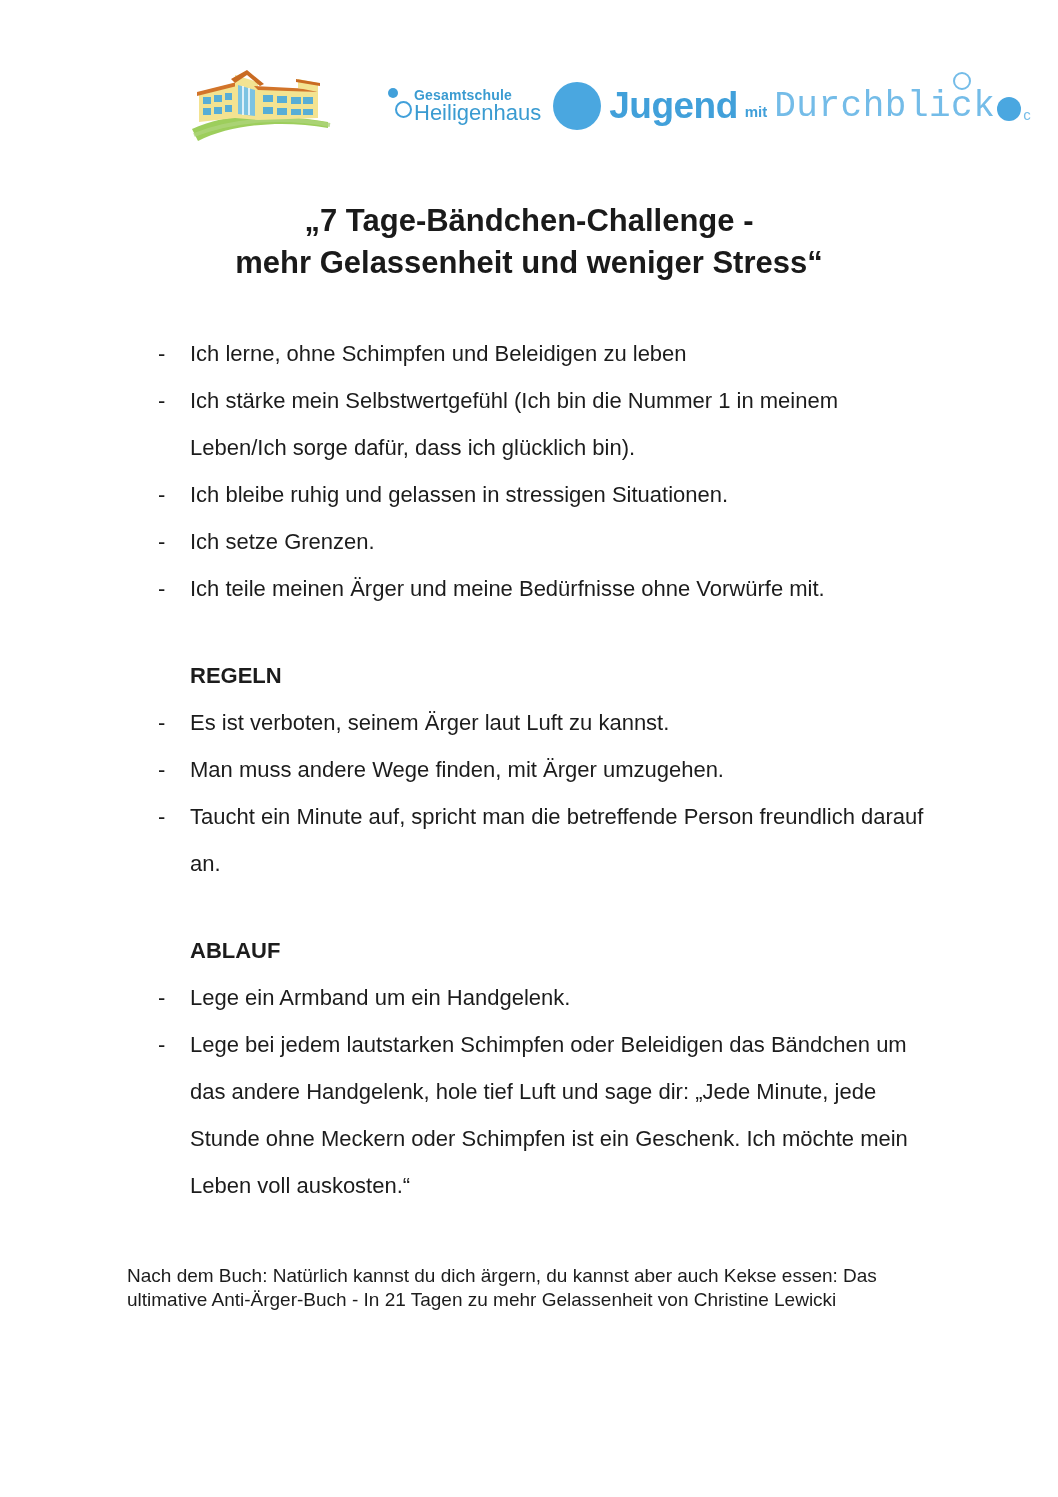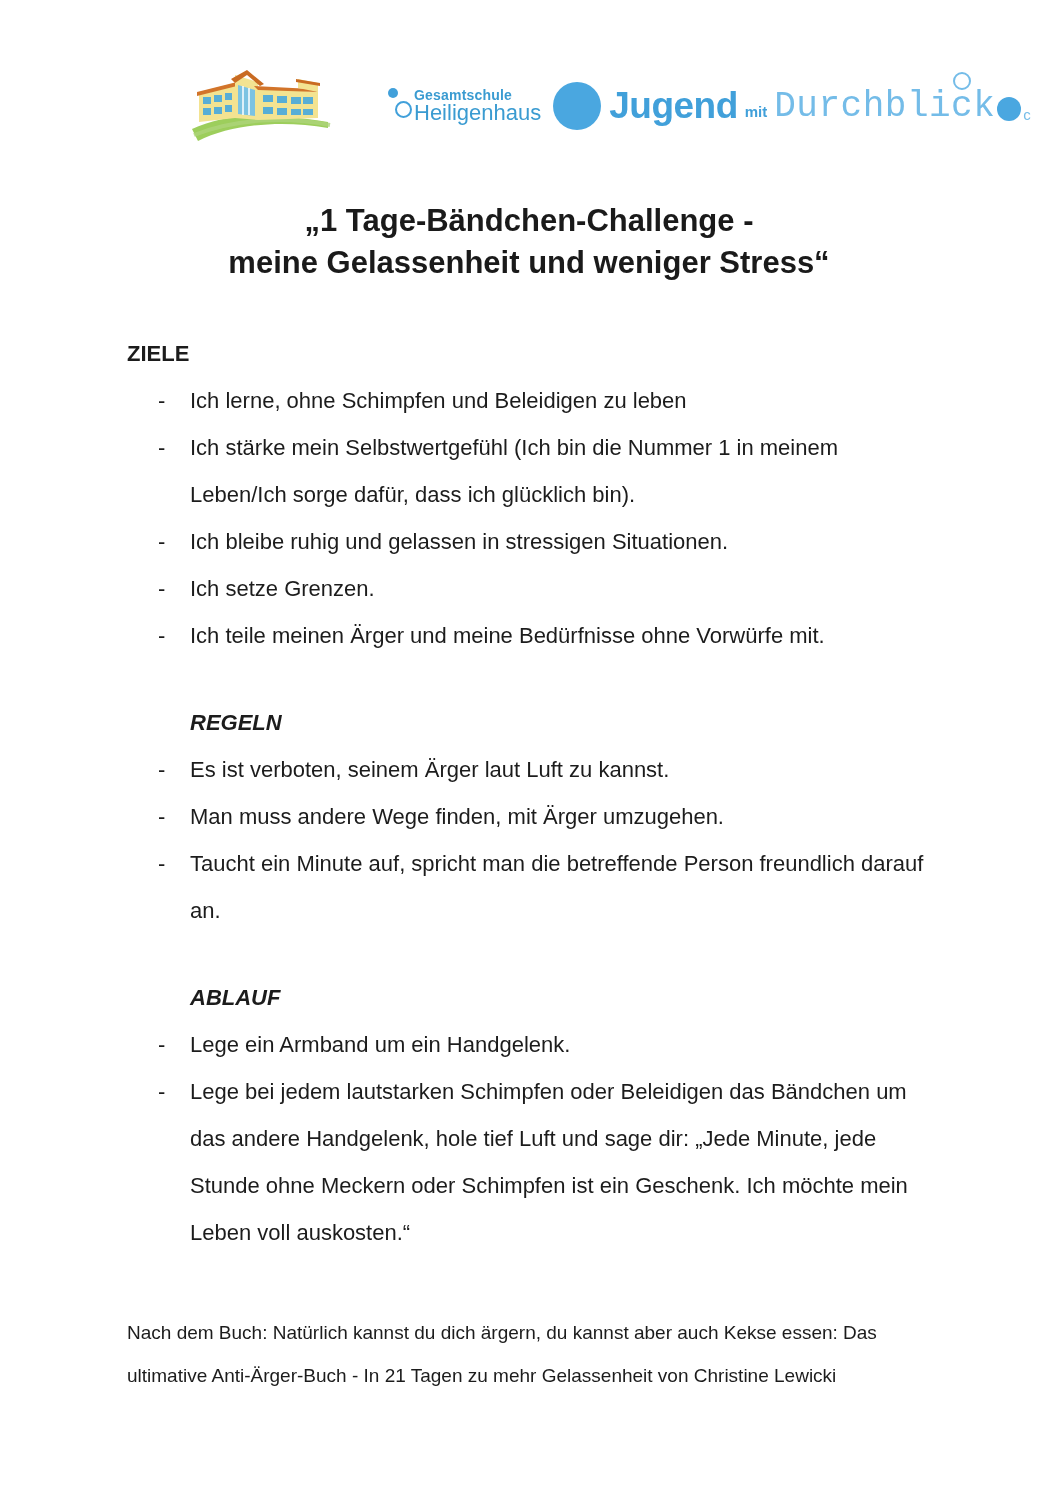--- a/index.html
+++ b/index.html
@@ -74,33 +74,33 @@
     margin:46px 0 0 127px;
     width:803px;
     font-size:22px;
     line-height:47px;
   }
   .h2{
     font-size:22px;
     font-weight:bold;
     margin:0;
   }
-  .h2.indented{margin-top:40px;margin-left:63px;font-style:italic;}
+  .h2.indented{margin-top:40px;margin-left:63px;}
   .li{display:flex;}
   .li .dash{
     flex:0 0 63px;
     padding-left:31px;
     box-sizing:border-box;
   }
   .li .li-text{flex:1;}
   
   .footer{
     margin:55px 110px 0 127px;
     font-size:19px;
-    line-height:43px;
+    line-height:24px;
     width:820px;
   }
 </style>
 </head>
 <body>
 
 <div class="page">
 
   <div class="header">
     <svg class="building" viewBox="0 0 142 82" aria-hidden="true">
@@ -152,27 +152,26 @@
       <span class="durchblick-wrap">
         <span class="ring-top"></span>
         <span class="durchblick">Durchblick</span>
       </span>
       <span class="circle-end"></span>
       <span class="c-sub">c</span>
     </div>
   </div>
 
   <h1 class="title">
-    <span>„1 Tage-Bändchen-Challenge -</span>
-    <span>meine Gelassenheit und weniger Stress“</span>
+    <span>„7 Tage-Bändchen-Challenge -</span>
+    <span>mehr Gelassenheit und weniger Stress“</span>
   </h1>
 
   <div class="main">
 
-    <div class="h2">ZIELE</div>
     <div class="li">
       <span class="dash">-</span>
       <span class="li-text">Ich lerne, ohne Schimpfen und Beleidigen zu leben</span>
     </div>
     <div class="li">
       <span class="dash">-</span>
       <span class="li-text">Ich stärke mein Selbstwertgefühl (Ich bin die Nummer 1 in meinem Leben/Ich sorge dafür, dass ich glücklich bin).</span>
     </div>
     <div class="li">
       <span class="dash">-</span>

